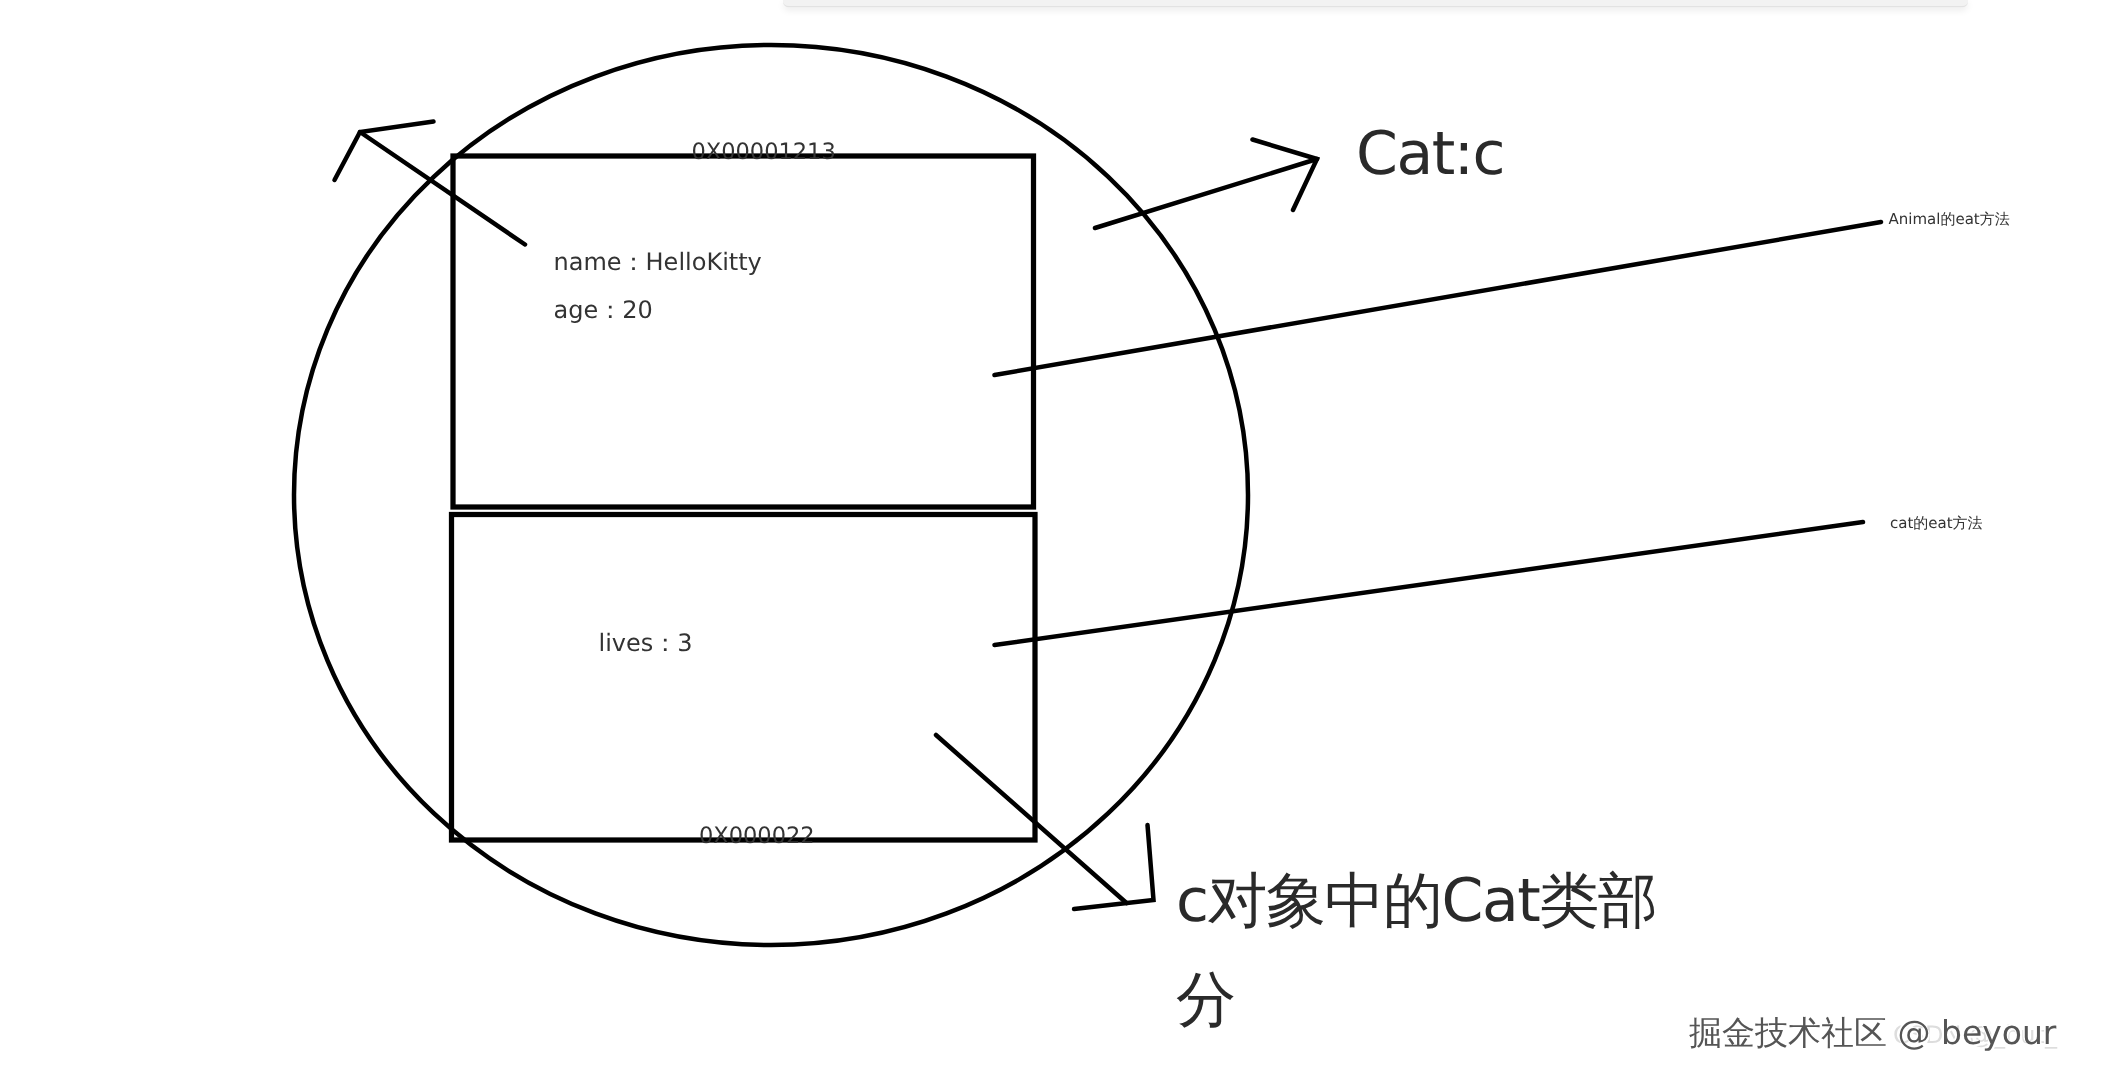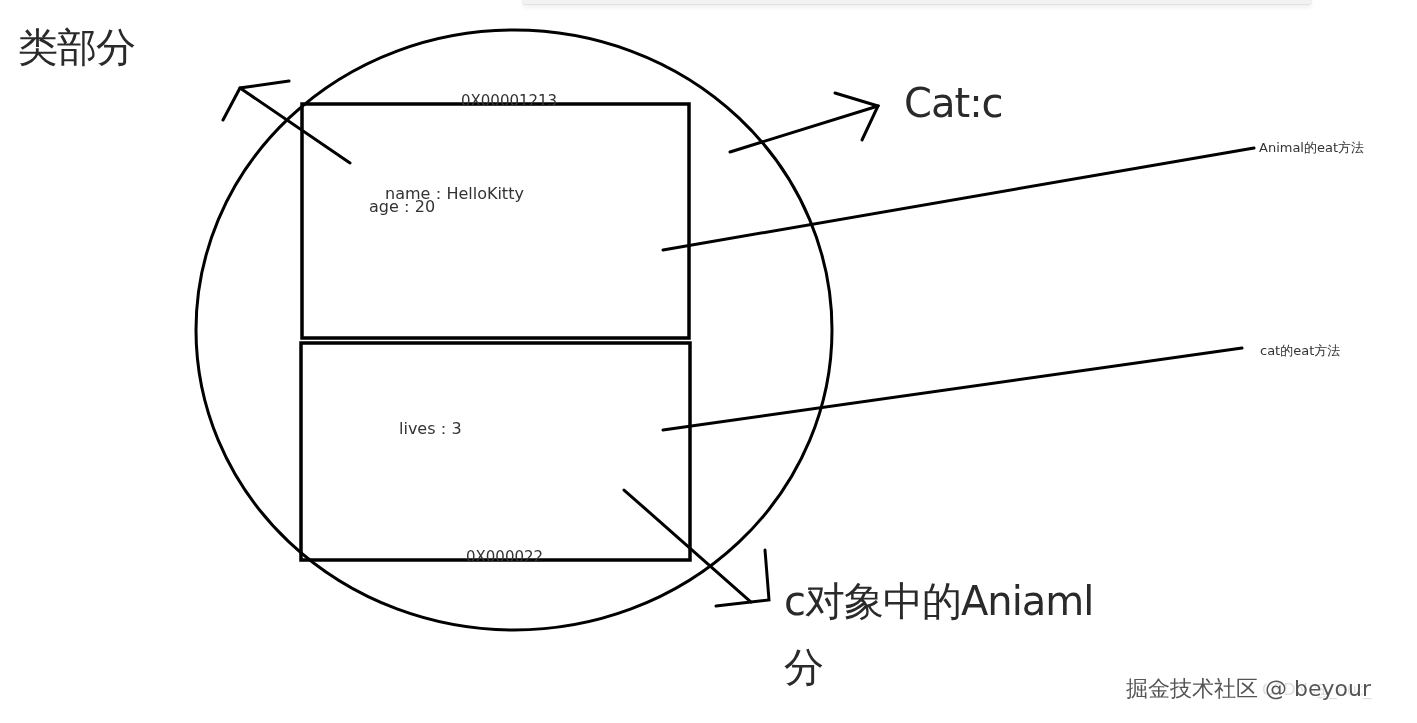--- a/index.html
+++ b/index.html
@@ -4,21 +4,21 @@
   <style>
     html, body { margin: 0; padding: 0; background: #ffffff; }
     body { width: 1417px; height: 723px; position: relative; overflow: hidden;
            font-family: "DejaVu Sans", "Liberation Sans", sans-serif; color: #222; }
     .topbar { position: absolute; left: 522px; top: 0; width: 790px; height: 4px;
               background: #f2f2f2; border-bottom: 1px solid #e2e2e2;
               box-shadow: 0 2px 5px rgba(0,0,0,0.08); border-radius: 0 0 4px 4px; }
     svg.canvas { position: absolute; left: 0; top: 0; }
     .big { position: absolute; font-size: 40px; line-height: 58px; color: #2a2a2a; letter-spacing: -1px; }
     .small { position: absolute; font-size: 16px; color: #333; white-space: nowrap; }
-    .tiny { position: absolute; font-size: 13px; color: #333; white-space: nowrap; }
+    .tiny { position: absolute; font-size: 10px; color: #333; white-space: nowrap; }
     .addr { position: absolute; font-size: 15px; color: #333; white-space: nowrap; margin-left: 48px; }
     .watermark { position: absolute; font-size: 22px; color: #555; white-space: nowrap;
                  text-shadow: 1px 1px 0 #fff, -1px -1px 0 #fff; }
     .watermark2 { position: absolute; font-size: 16px; color: #ddd; white-space: nowrap; }
   </style>
 </head>
 <body>
 
 <div class="topbar"></div>
 
@@ -44,34 +44,33 @@
 
   <line x1="663" y1="430" x2="1242" y2="348" stroke="#000" stroke-width="3" stroke-linecap="round"></line>
 
   <g stroke="#000" stroke-width="3" fill="none" stroke-linecap="round">
     <line x1="624" y1="490" x2="751" y2="602"></line>
     <polyline points="765,550 769,600 716,606"></polyline>
   </g>
 </svg>
 
 <div class="big" style="left:18px; top:16px;">
-  <div style="margin-top:2px;">类部分</div>
 </div>
 
 <div class="big" style="left:904px; top:74px;">Cat:c</div>
 
 <div class="big" style="left:784px; top:572px;">
-  <div>c对象中的Aniaml</div>
+  <div>c对象中的Cat类部</div>
   <div style="margin-top:8px;">分</div>
 </div>
 
 <div class="tiny" style="left:1259px; top:139px;">Animal的eat方法</div>
 <div class="tiny" style="left:1260px; top:342px;">cat的eat方法</div>
 
 <div class="addr" style="left:413px; top:92px;">0X00001213</div>
 <div class="addr" style="left:418px; top:548px;">0X000022</div>
 
-<div class="small" style="left:369px; top:184px;margin-left:16px;">name：HelloKitty</div>
+<div class="small" style="left:369px; top:165px;">name：HelloKitty</div>
 <div class="small" style="left:369px; top:197px;">age：20</div>
 <div class="small" style="left:399px; top:419px;">lives：3</div>
 
 <div class="watermark2" style="left:1262px; top:680px;">CSDN @_hut_</div>
 <div class="watermark" style="left:1126px; top:674px;text-align:center;">掘金技术社区 @ beyour</div>
 
 </body></html>

